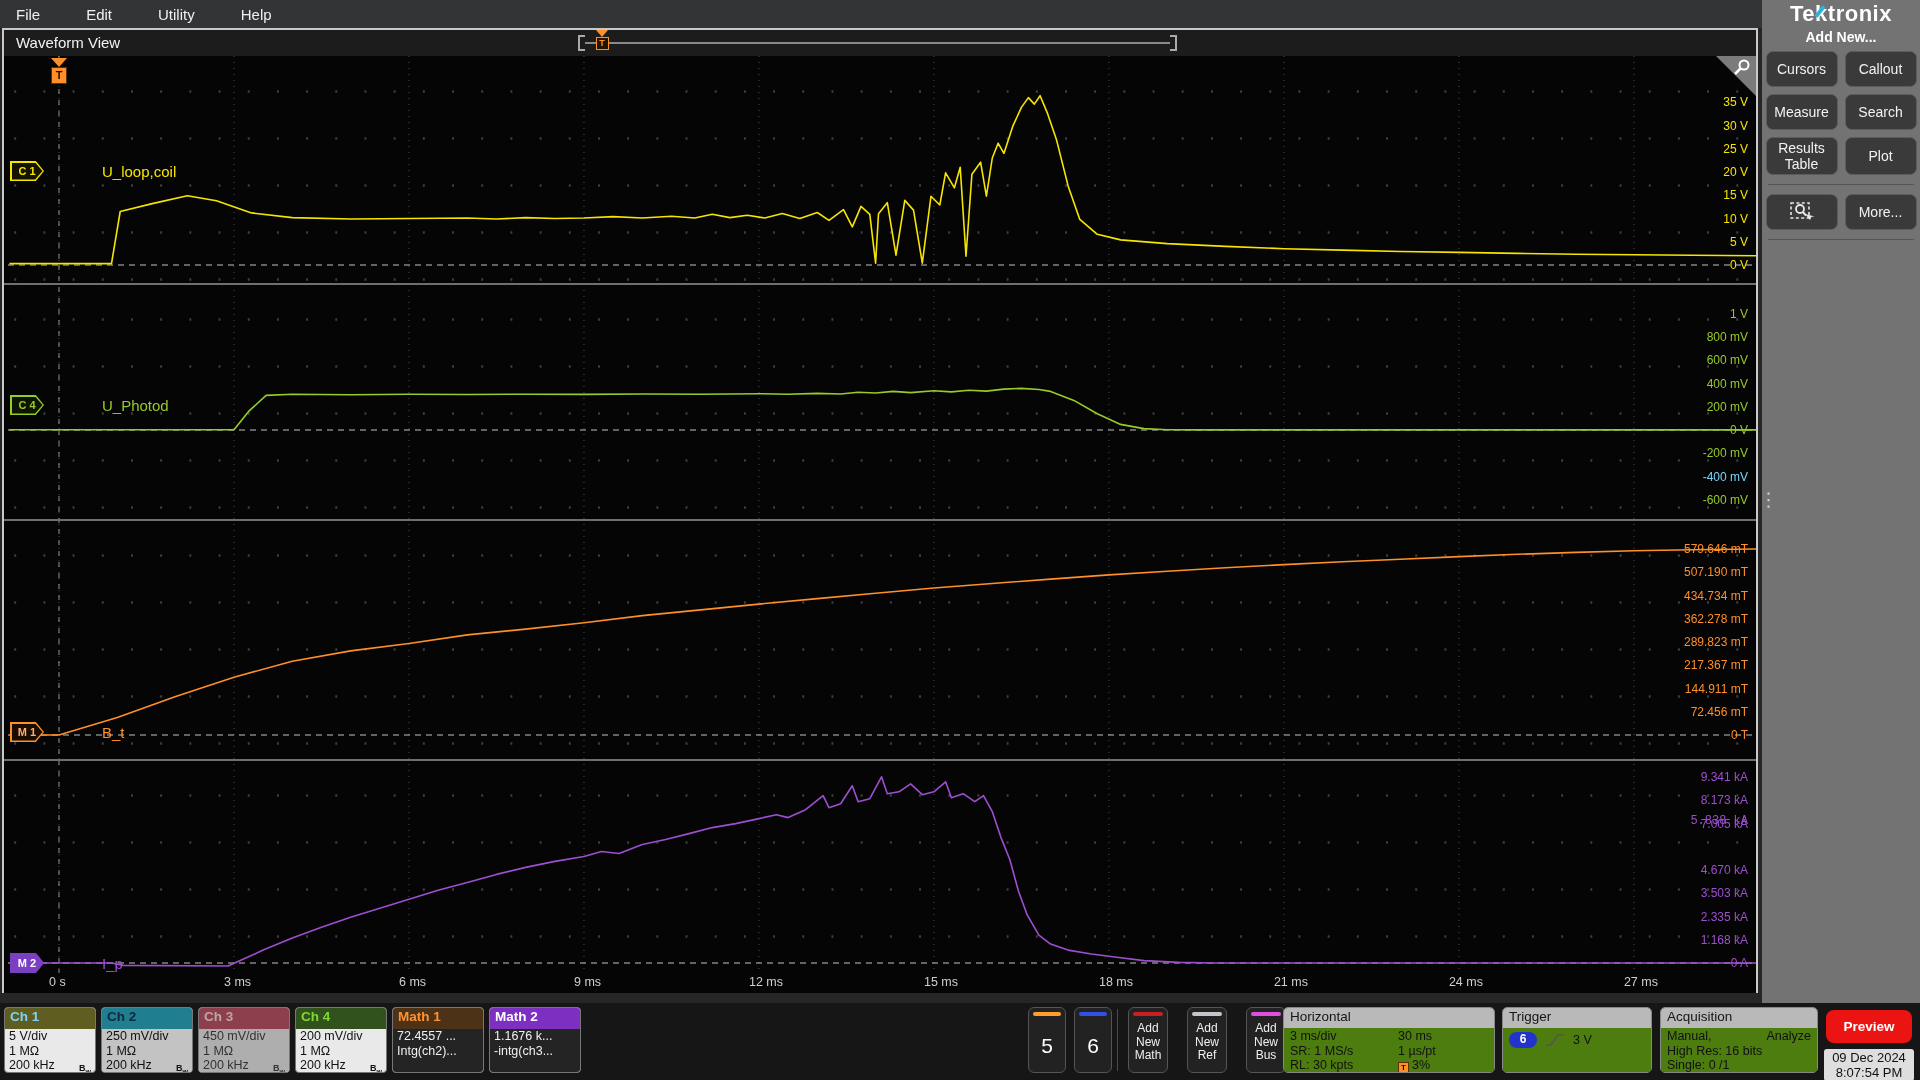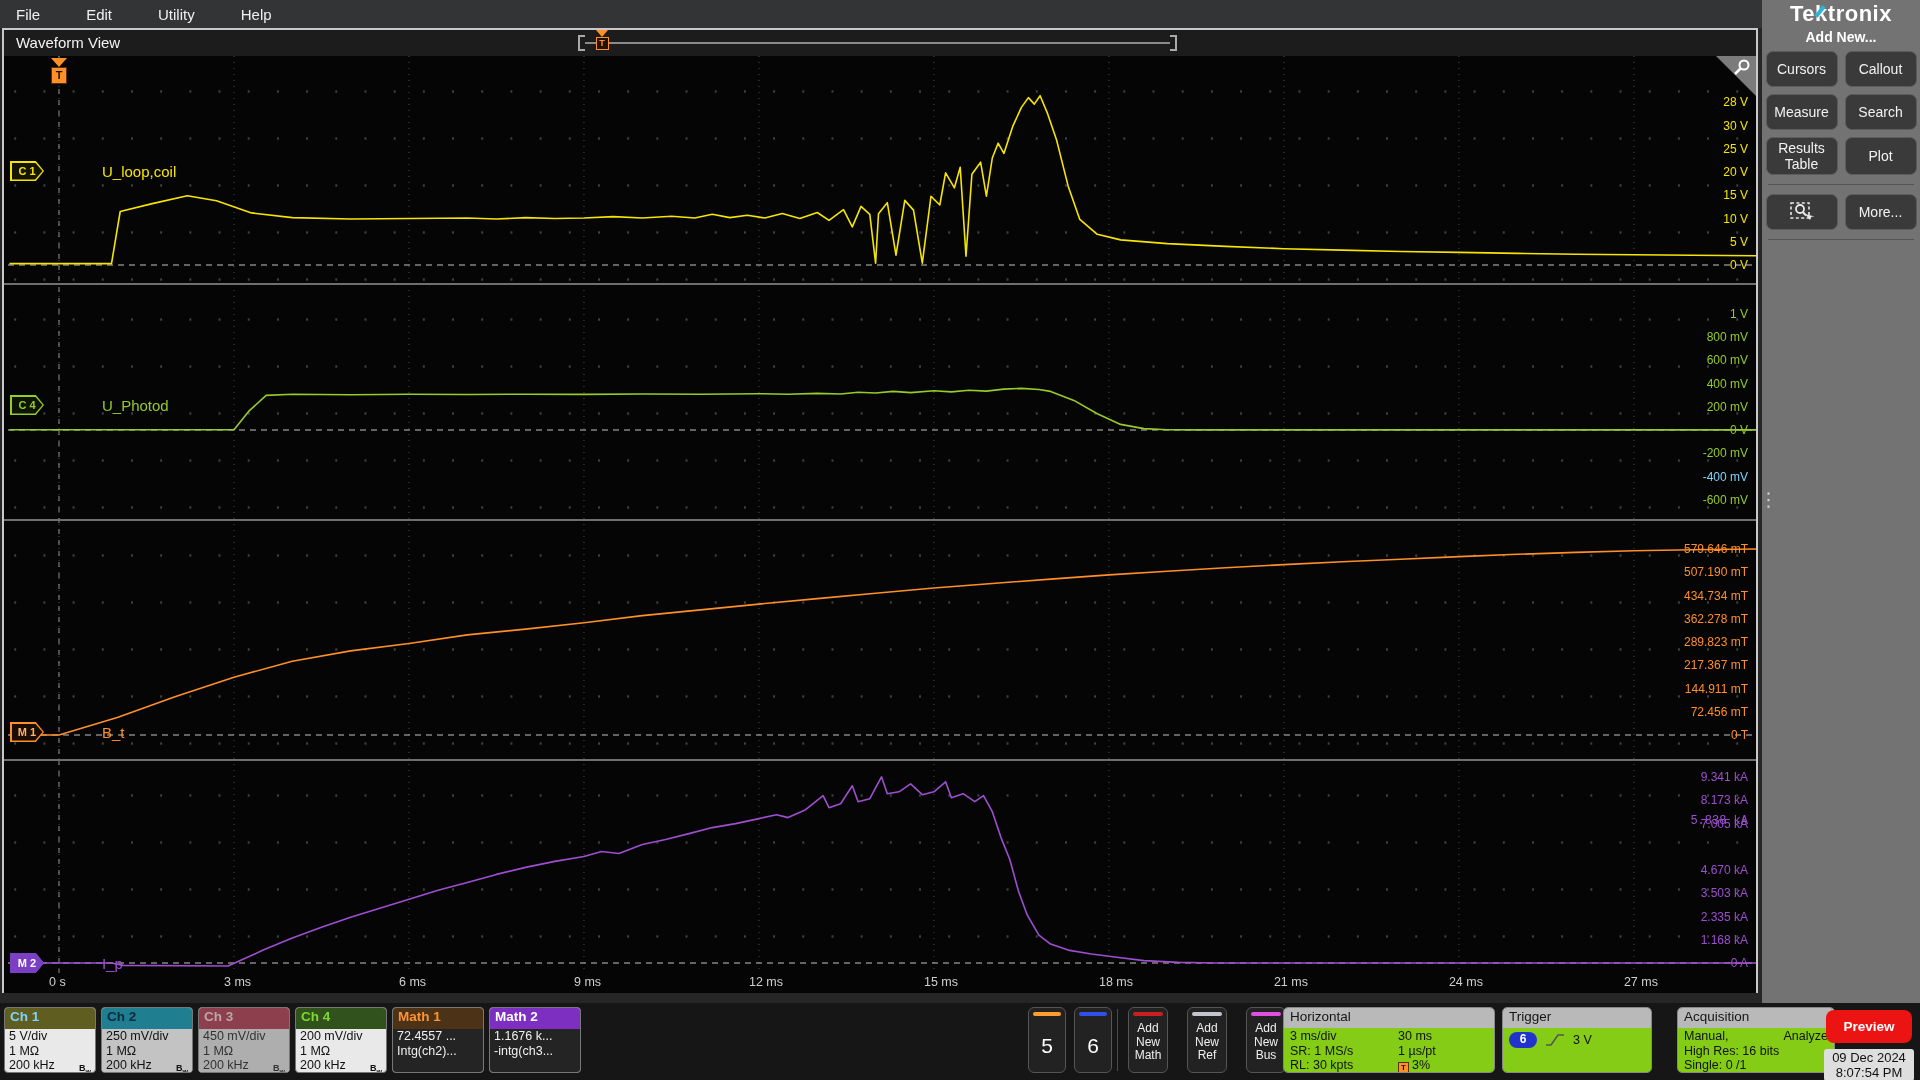--- a/index.html
+++ b/index.html
@@ -76,28 +76,28 @@
   .slot { width:38px; height:66px; background:#222; border:1px solid #555; border-radius:6px; padding-top:4px; }
   .slot-stripe { height:4px; margin:0 4px; border-radius:2px; }
   .slot-num { color:#fff; font-size:21px; text-align:center; margin-top:18px; }
   #slot-divider { position:absolute; left:1117px; top:6px; width:1px; height:62px; background:#4a4a4a; }
   #add-btns { position:absolute; left:1128px; top:4px; display:flex; gap:19px; }
   .add-btn { width:40px; height:66px; background:#222; border:1px solid #555; border-radius:6px; padding-top:4px; }
   .add-label { color:#f0f0f0; font-size:12px; text-align:center; line-height:13.5px; margin-top:6px; }
 
   .info-panel { position:absolute; top:4px; height:66px; border-radius:5px; overflow:hidden; border:1px solid #888; }
   .info-head { height:20px; background:#b9b9b9; color:#151515; font-size:13.5px; padding:1px 6px 0; }
-  .info-body { height:46px; background:#84cc16; color:#111; font-size:12.5px; padding:1px 6px; line-height:14.6px; }
+  .info-body { height:46px; background:#4d7c0f; color:#111; font-size:12.5px; padding:1px 6px; line-height:14.6px; }
   #horiz-panel { left:1283px; width:212px; }
   .h-row { display:flex; }
   .h-row .lft { width:108px; }
   #trig-panel { left:1502px; width:150px; }
   #trig-row { display:flex; align-items:center; gap:8px; margin-top:3px; }
   #trig-src { background:#2233cc; color:#fff; font-size:12px; font-weight:bold; border-radius:8px; width:28px; text-align:center; line-height:15px; height:16px; }
-  #acq-panel { left:1660px; width:158px;margin-left:17px; }
+  #acq-panel { left:1660px; width:158px; }
   .acq-row1 { display:flex; justify-content:space-between; }
   #preview-btn { position:absolute; left:1826px; top:7px; width:86px; height:33px; background:#ec1313; border-radius:8px; color:#fff; font-weight:bold; font-size:13.5px; text-align:center; line-height:33px; }
   #datetime { position:absolute; left:1824px; top:46px; width:90px; background:#dedede; border-radius:3px; color:#111; font-size:13px; text-align:center; line-height:15px; padding:1px 0; }
 
   .t-mini { display:inline-block; width:11px; height:12px; background:#ff8f28; border:1px solid #5a3000; color:#201000; font-size:8px; font-weight:bold; text-align:center; line-height:10px; vertical-align:-1px; margin-right:3px; }
 </style>
 </head>
 <body>
 
 <div id="app">
@@ -151,21 +151,21 @@
           <line x1="55" y1="0" x2="55" y2="917" stroke="#a8a8a8" stroke-width="1" stroke-dasharray="5 6" opacity="0.85"></line>
           <line x1="4" y1="209" x2="1748" y2="209" stroke="#d8d8d8" stroke-width="1.2" stroke-dasharray="6 5" opacity="0.9"></line>
           <line x1="4" y1="374" x2="1748" y2="374" stroke="#d8d8d8" stroke-width="1.2" stroke-dasharray="6 5" opacity="0.9"></line>
           <line x1="4" y1="679" x2="1748" y2="679" stroke="#d8d8d8" stroke-width="1.2" stroke-dasharray="6 5" opacity="0.9"></line>
           <line x1="4" y1="907" x2="1748" y2="907" stroke="#d8d8d8" stroke-width="1.2" stroke-dasharray="6 5" opacity="0.9"></line>
           <polyline points="5.4,207.6 107.5,207.6 116.2,155.5 148.3,147.6 183.3,139.7 212.5,144.8 247.5,156.9 288.3,161.6 346.6,163.0 405.0,162.5 463.3,162.0 492.5,163.0 521.6,161.6 550.8,162.5 580.0,162.0 609.1,160.6 638.3,162.0 667.5,160.2 690.8,162.0 708.3,158.3 725.8,161.6 743.3,159.2 760.8,162.0 778.3,157.4 795.8,162.5 813.3,156.5 825.0,164.4 839.5,153.7 848.3,170.9 857.0,150.4 865.8,158.3 871.6,207.1 874.5,157.8 883.3,146.7 892.0,199.2 900.8,144.4 909.5,154.1 918.3,207.1 927.0,140.2 935.8,149.0 941.6,116.9 950.4,131.8 956.2,111.3 962.0,200.2 967.9,118.3 976.6,106.2 982.4,140.2 988.3,102.0 994.1,87.2 999.9,97.4 1008.7,70.4 1017.4,51.4 1024.4,41.6 1030.3,48.1 1036.1,39.7 1043.7,57.9 1052.4,83.4 1064.1,129.9 1075.8,163.4 1093.3,178.3 1116.6,183.9 1163.3,187.6 1221.6,190.4 1279.9,192.7 1338.3,194.1 1396.6,195.5 1454.9,196.4 1513.3,197.4 1571.6,198.3 1629.9,198.8 1688.2,199.2 1752.4,199.7" fill="none" stroke="#f6e500" stroke-width="1.6" stroke-linejoin="round"></polyline>
           <polyline points="5.4,373.8 230.0,373.8 244.6,355.4 262.1,339.4 288.3,338.2 346.6,338.8 405.0,338.3 463.3,338.5 521.6,338.2 580.0,338.4 638.3,338.0 696.6,338.2 755.0,337.7 784.1,338.2 813.3,337.4 836.6,338.0 854.1,336.2 871.6,337.0 889.1,335.4 906.6,336.6 929.9,334.7 947.4,335.9 964.9,334.2 982.4,335.1 999.9,333.1 1017.4,332.4 1034.9,333.5 1046.6,335.4 1069.9,344.4 1093.3,357.7 1116.6,368.4 1139.9,372.6 1163.3,373.7 1192.4,373.9 1752.4,373.9" fill="none" stroke="#97cb28" stroke-width="1.6" stroke-linejoin="round"></polyline>
           <polyline points="5.4,679.0 55.0,679.0 113.3,661.4 171.7,640.5 230.0,621.2 288.3,605.2 346.6,594.9 405.0,587.5 463.3,578.9 521.6,573.1 580.0,566.7 638.3,559.6 696.6,553.9 755.0,548.1 813.3,542.6 871.6,537.2 929.9,532.0 988.3,527.5 1046.6,523.1 1104.9,518.9 1163.3,515.3 1221.6,511.8 1279.9,508.6 1338.3,505.7 1396.6,503.2 1454.9,500.6 1513.3,498.3 1571.6,496.4 1629.9,494.8 1688.2,493.8 1752.4,493.0" fill="none" stroke="#ff8f28" stroke-width="1.6" stroke-linejoin="round"></polyline>
           <polyline points="5.4,907.0 107.5,907.0 119.2,909.4 224.2,910.0 232.9,906.0 259.2,894.1 288.3,882.1 317.5,871.2 346.6,861.2 375.8,852.2 405.0,843.3 434.1,834.3 463.3,826.4 492.5,818.4 521.6,811.4 550.8,805.4 580.0,800.5 597.5,795.5 615.0,797.5 638.3,788.5 661.6,783.5 685.0,777.6 708.3,771.6 731.6,767.6 755.0,762.6 772.5,758.7 784.1,761.6 801.6,753.7 819.1,739.7 825.0,751.7 836.6,747.7 848.3,729.8 854.1,745.7 865.8,742.7 877.5,720.8 883.3,737.7 895.0,735.8 906.6,727.8 918.3,738.7 929.9,735.8 941.6,725.8 947.4,741.7 959.1,737.7 970.8,745.7 979.5,739.7 988.3,755.7 997.0,781.6 1005.8,803.5 1014.5,835.3 1023.3,859.2 1034.9,879.1 1046.6,888.1 1064.1,894.1 1087.4,898.0 1110.8,901.0 1139.9,904.6 1174.9,906.4 1209.9,907.0 1752.4,907.0" fill="none" stroke="#9e4fd1" stroke-width="1.6" stroke-linejoin="round"></polyline>
         </svg>
-        <div class="ylab" style="top: 39.25px; color: rgb(246, 229, 0);">28 V</div>
+        <div class="ylab" style="top: 39.25px; color: rgb(246, 229, 0);">35 V</div>
         <div class="ylab" style="top: 62.5px; color: rgb(246, 229, 0);">30 V</div>
         <div class="ylab" style="top: 85.75px; color: rgb(246, 229, 0);">25 V</div>
         <div class="ylab" style="top: 109px; color: rgb(246, 229, 0);">20 V</div>
         <div class="ylab" style="top: 132.25px; color: rgb(246, 229, 0);">15 V</div>
         <div class="ylab" style="top: 155.5px; color: rgb(246, 229, 0);">10 V</div>
         <div class="ylab" style="top: 178.75px; color: rgb(246, 229, 0);">5 V</div>
         <div class="ylab" style="top: 202px; color: rgb(246, 229, 0);">0 V</div>
         <div class="ylab" style="top: 250.75px; color: rgb(151, 203, 40);">1 V</div>
         <div class="ylab" style="top: 274px; color: rgb(151, 203, 40);">800 mV</div>
         <div class="ylab" style="top: 297.25px; color: rgb(151, 203, 40);">600 mV</div>

